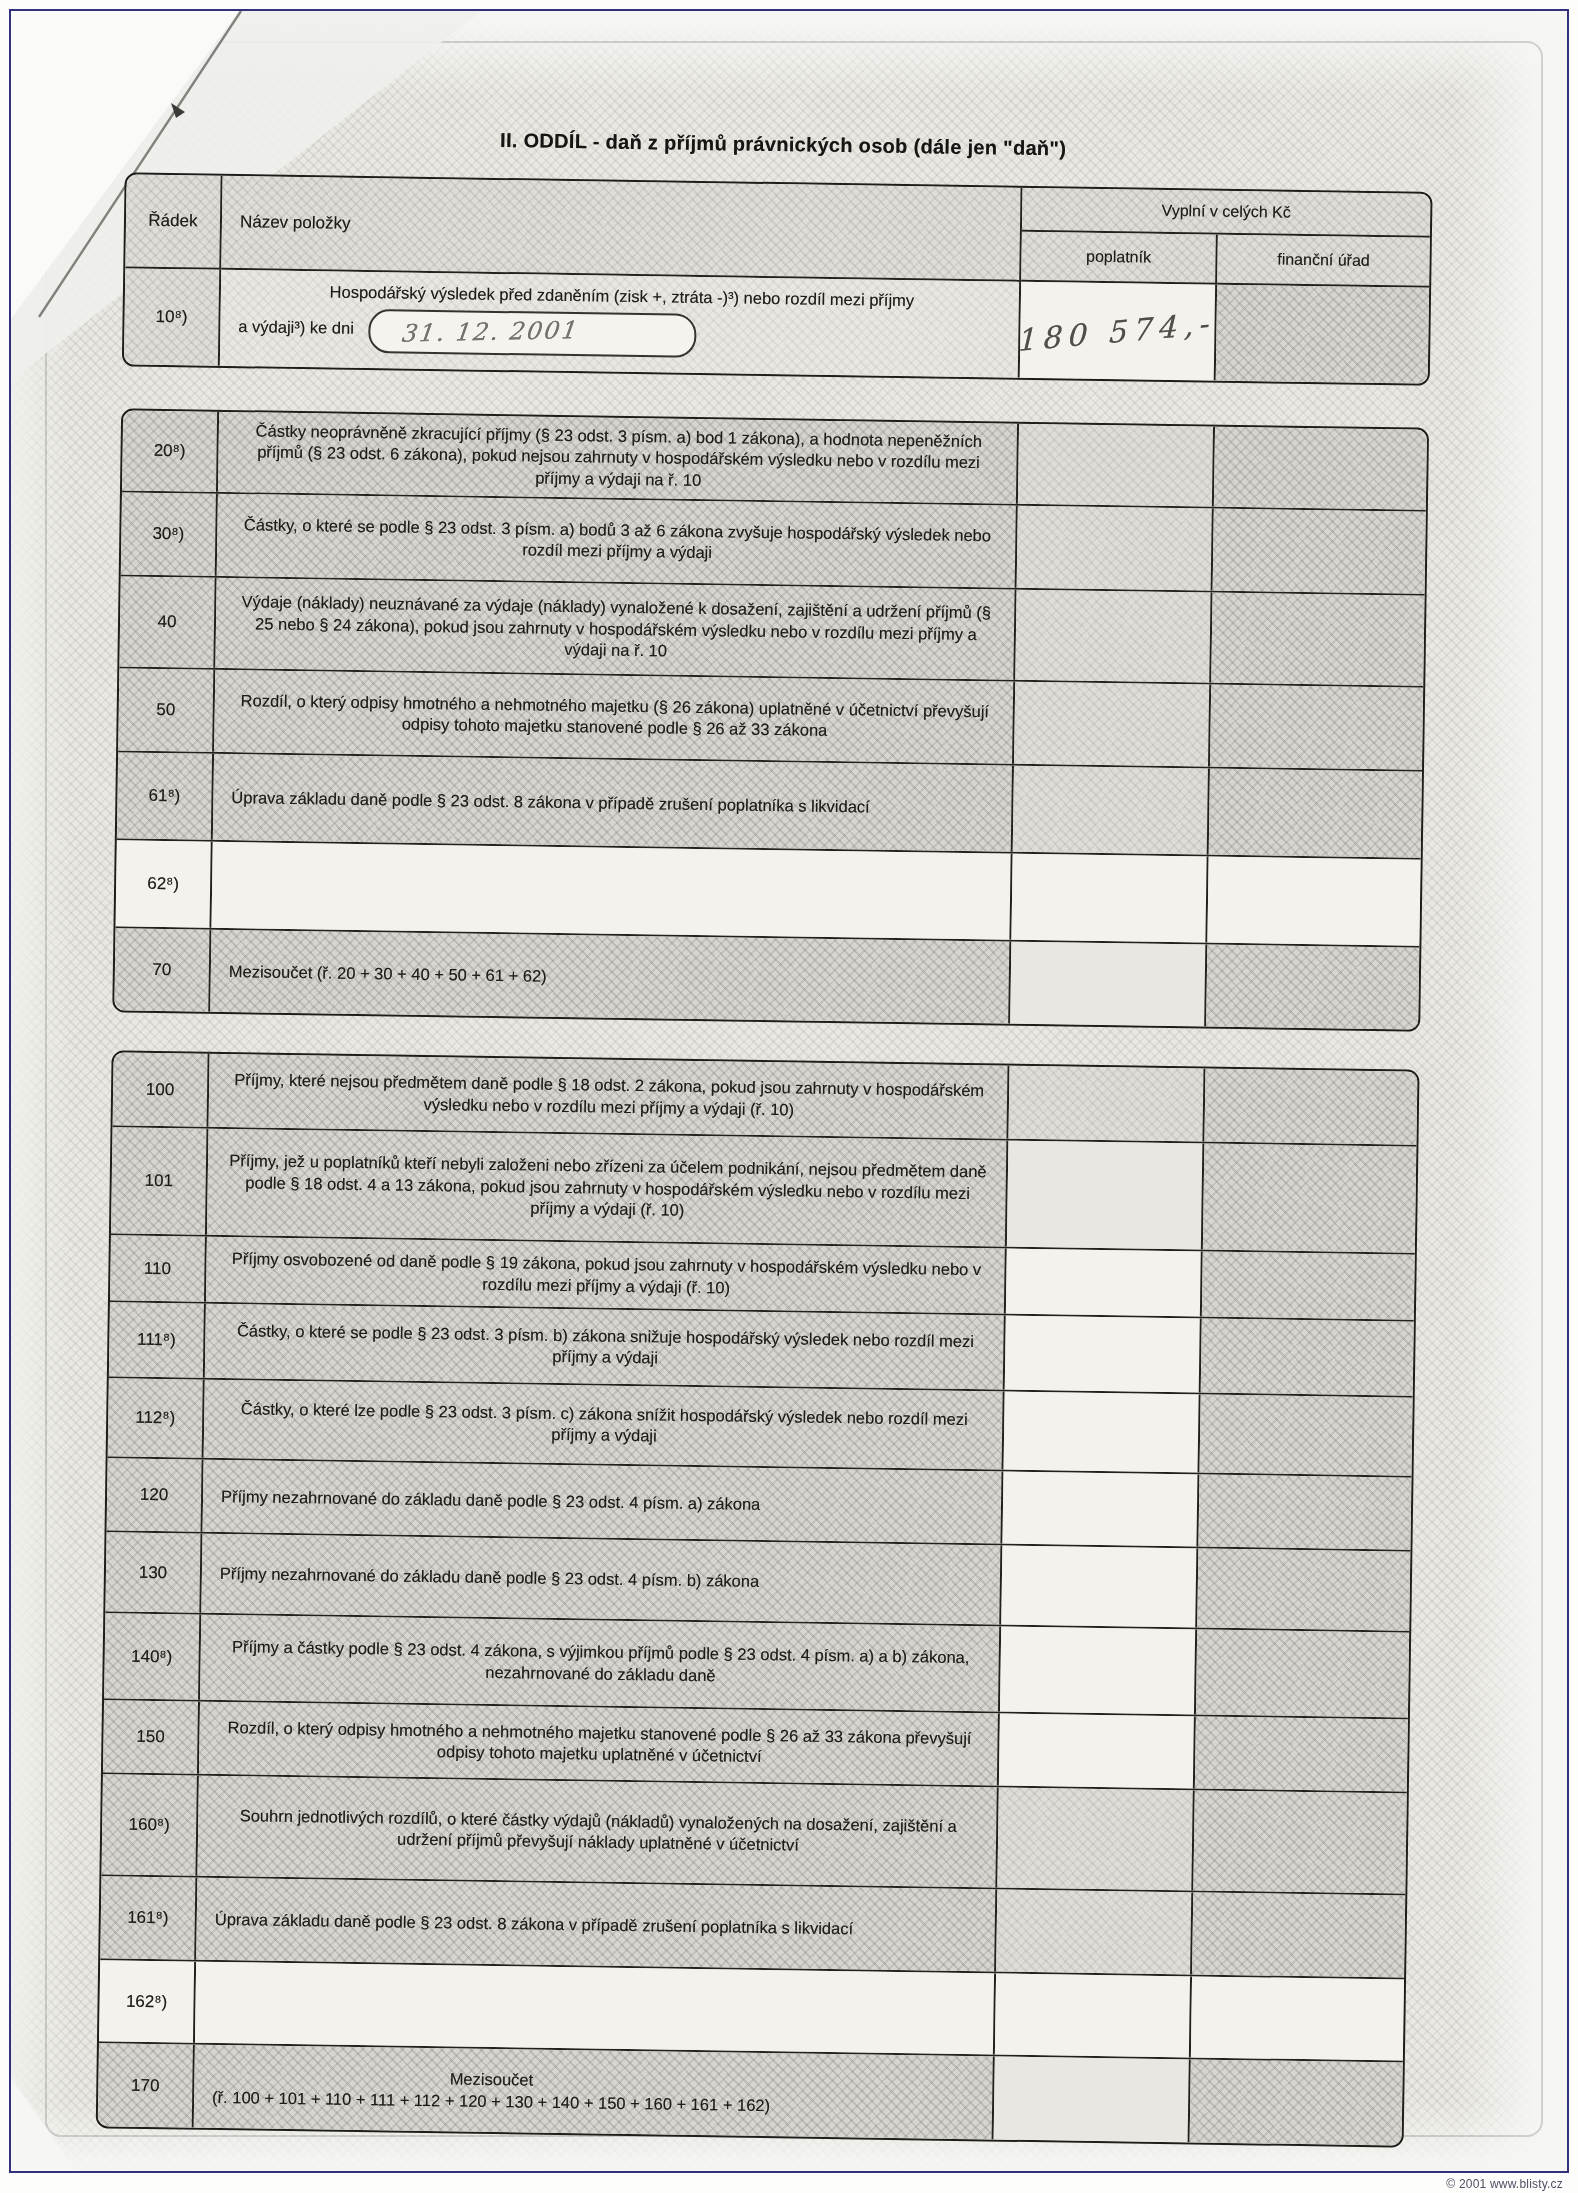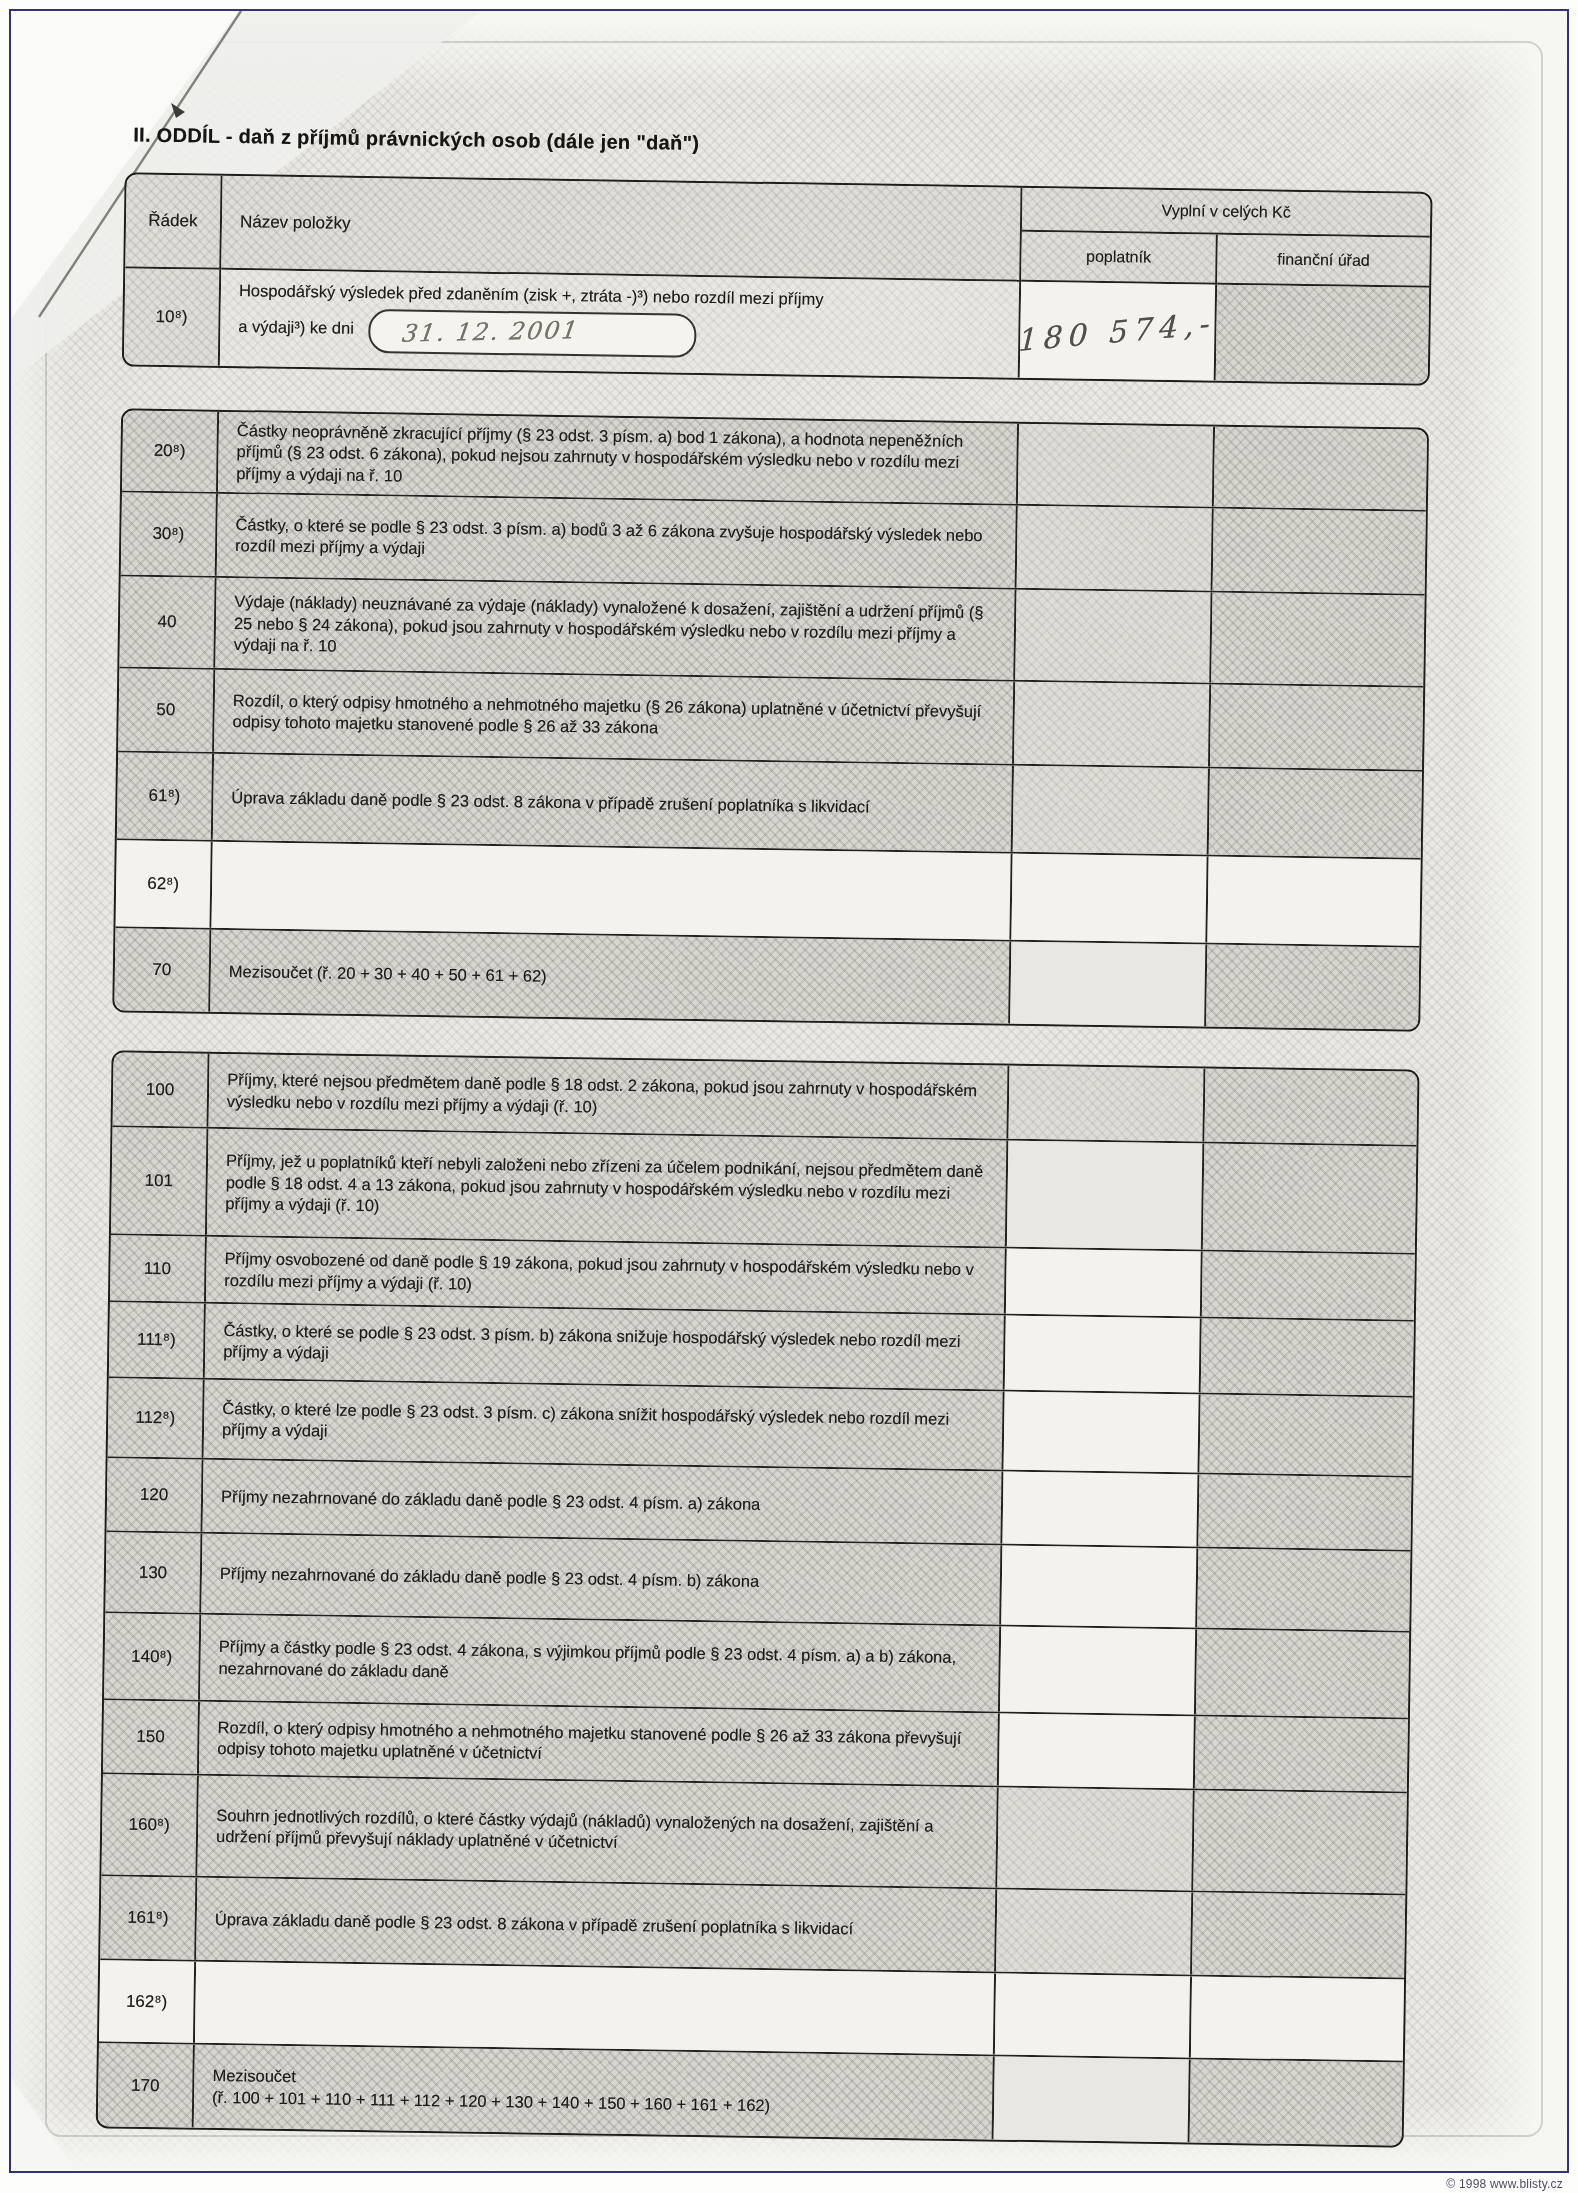--- a/index.html
+++ b/index.html
@@ -11,20 +11,21 @@
   }
   
   .scan{
     position:absolute;left:9px;top:9px;right:9px;bottom:20px;
     border:2px solid #32327c;
     background-color:#e9e8e3;
     background-image:
       repeating-linear-gradient(45deg, rgba(125,125,118,.13) 0 2px, rgba(0,0,0,0) 2px 7px),
       repeating-linear-gradient(135deg, rgba(125,125,118,.11) 0 2px, rgba(0,0,0,0) 2px 7px);
     overflow:hidden;
+    text-align:center;
   }
   
   .edge-fade{
     position:absolute;inset:0;pointer-events:none;z-index:2;
     background:
       linear-gradient(to bottom, rgba(246,246,243,.95) 0 14px, rgba(246,246,243,0) 85px),
       linear-gradient(to top, rgba(246,246,243,.9) 0 10px, rgba(246,246,243,0) 70px),
       linear-gradient(to right, rgba(240,240,236,.85) 0 8px, rgba(240,240,236,0) 60px),
       linear-gradient(to left, rgba(246,246,243,.95) 0 30px, rgba(246,246,243,0) 110px);
   }
@@ -316,13 +317,13 @@
     <div class="c num">170</div>
     <div class="c name">Mezisoučet
 (ř. 100 + 101 + 110 + 111 + 112 + 120 + 130 + 140 + 150 + 160 + 161 + 162)</div>
     <div class="c pop"></div>
     <div class="c fin"></div>
   </div>
       </div>
   </div>
 </div>
 
-<div class="copyright">© 1998 www.blisty.cz</div>
+<div class="copyright">© 2001 www.blisty.cz</div>
 
 </body></html>

